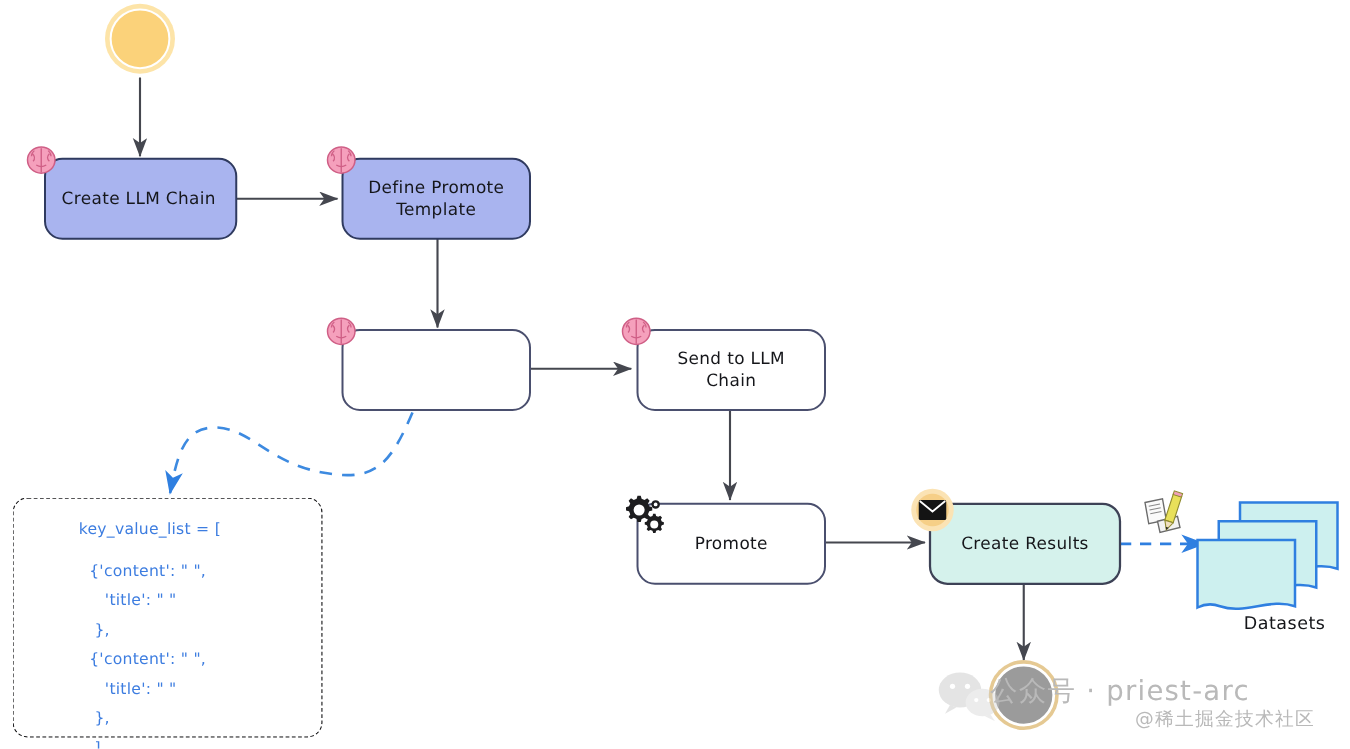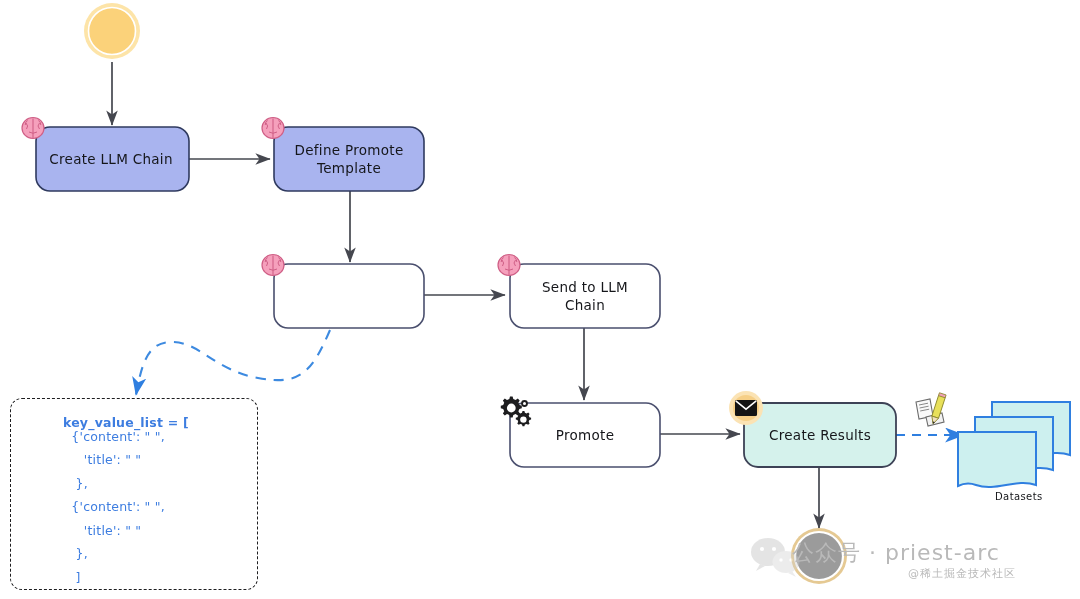--- a/index.html
+++ b/index.html
@@ -33,21 +33,21 @@
     font-size: 13.5px;
     color: #15161a;
     letter-spacing: 0.3px;
     line-height: 1.35;
     pointer-events: none;
     white-space: pre-line;
   }
   .caption {
     position: absolute;
     font-family: "DejaVu Sans", sans-serif;
-    font-size: 10px;
+    font-size: 14px;
     color: #15161a;
     letter-spacing: 0.4px;
   }
   .code-line {
     font-family: "DejaVu Sans", sans-serif;
     font-size: 12.5px;
     color: #3d7de0;
     letter-spacing: 0.2px;
     white-space: pre;
     line-height: 1.0;
@@ -68,21 +68,21 @@
     left: 52px;
     top: 18px;
   }
   .wm-text {
     position: absolute;
     font-family: "DejaVu Sans", sans-serif;
     color: #b9b9b9;
     white-space: nowrap;
   }
   #wm-main { left: 792px; top: 538px; font-size: 22px; letter-spacing: 1px; }
-  #wm-sub { left: 908px; top: 566px; font-size: 11px; letter-spacing: 1px; }
+  #wm-sub { left: 908px; top: 566px; font-size: 15px; letter-spacing: 1px; }
 </style>
 </head>
 <body>
 
 <div id="canvas">
 
   <svg class="layer">
     <defs>
       <marker id="arrow-dark" markerWidth="10" markerHeight="10" refX="8.6" refY="3.4" orient="auto" markerUnits="strokeWidth">
         <path d="M0,0 L9,3.4 L0,6.8 L2.4,3.4 Z" fill="#45474f"></path>
@@ -228,21 +228,21 @@
 Chain</div>
 
   <div class="node-label" style="left:510px; top:403px; width:150px; height:64px;">Promote</div>
 
   <div class="node-label" style="left:744px; top:403px; width:152px; height:64px;">Create Results</div>
 
   <div class="caption" style="left:995px; top:491px;">Datasets</div>
 
   <div id="code-block">
     <div id="code-text">
-      <div class="code-line" style="margin-bottom:1px;font-weight:bold;">key_value_list = [</div>
+      <div class="code-line" style="margin-bottom:21px;">key_value_list = [</div>
       <div class="code-line" style="margin-bottom:11px;">  {'content': " ",</div>
       <div class="code-line" style="margin-bottom:11px;">     'title': " "</div>
       <div class="code-line" style="margin-bottom:11px;">   },</div>
       <div class="code-line" style="margin-bottom:11px;">  {'content': " ",</div>
       <div class="code-line" style="margin-bottom:11px;">     'title': " "</div>
       <div class="code-line" style="margin-bottom:11px;">   },</div>
       <div class="code-line">   ]</div>
     </div>
   </div>
 

